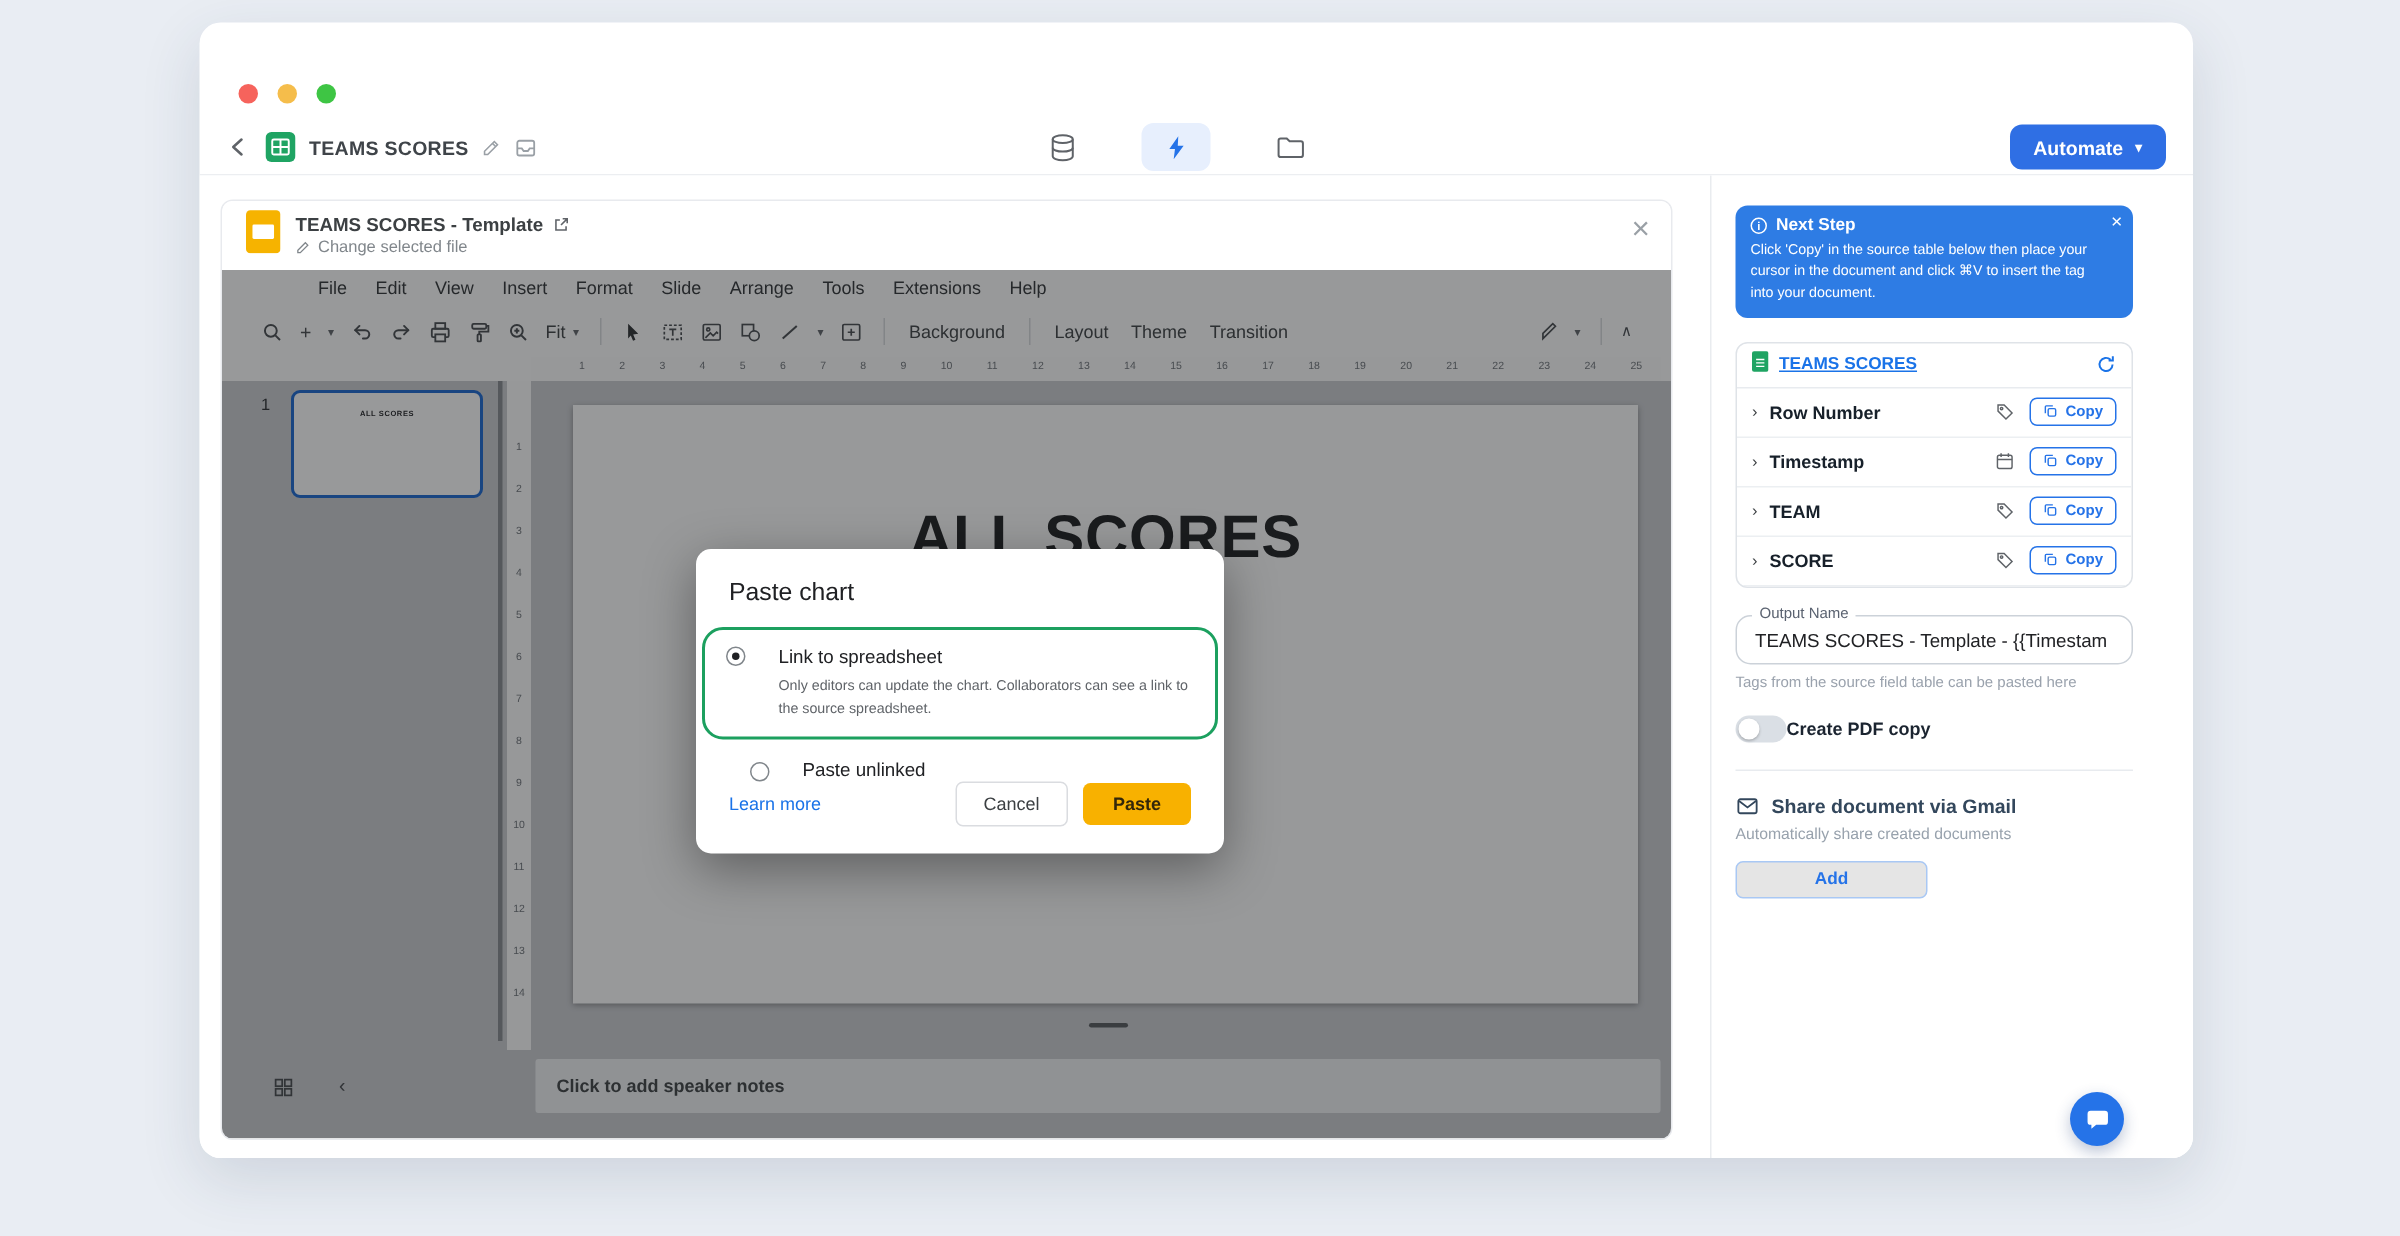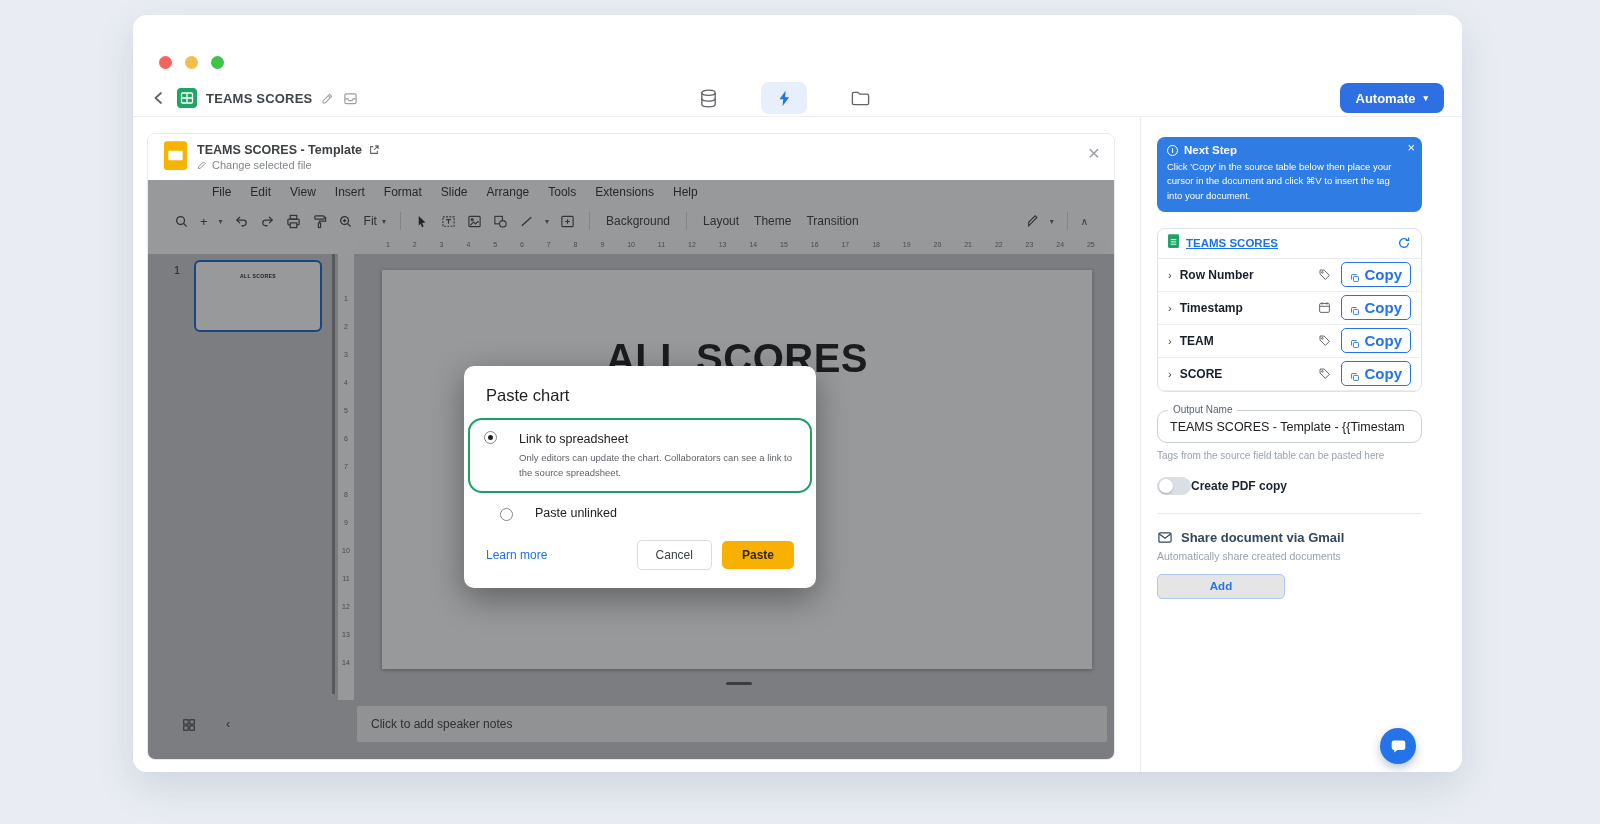--- a/index.html
+++ b/index.html
@@ -54,58 +54,58 @@
   .gbody { position:absolute; top:74px; left:0; right:0; bottom:0; background:#caccd0; }
   .slide-num { position:absolute; left:26px; top:10px; font-size:11px; color:#2a2d30; }
   .thumb { position:absolute; left:46px; top:6px; width:128px; height:72px; background:#fff; border:2px solid #1967d2; border-radius:6px; cursor:pointer; }
   .thumb-title { margin-top:11px; text-align:center; font-size:5px; font-weight:700; letter-spacing:.4px; color:#202124; }
   .strip-scroll { position:absolute; left:184px; top:0; width:3px; height:440px; background:#85898e; }
   .ruler-v { position:absolute; left:190px; top:0; width:16px; height:446px; background:#fdfdfd; padding-top:30px; }
   .rv-num { height:28px; display:flex; align-items:center; justify-content:center; font-size:7px; color:#6d7278; }
   .slide { position:absolute; left:234px; top:16px; width:710px; height:399px; background:#fff; box-shadow:0 1px 4px rgba(0,0,0,.35); }
   .slide-title { margin-top:66px; text-align:center; font-size:40px; font-weight:700; color:#1b1c1e; letter-spacing:.5px; }
   .slide-handle { position:absolute; left:578px; top:428px; width:26px; height:3px; border-radius:2px; background:#55585c; }
-  .notes { position:absolute; left:209px; top:452px; width:750px; height:36px; background:#f1f3f5; display:flex; align-items:center; padding-left:14px; font-size:12px; color:#3c4043; border-radius:2px; }
+  .notes { position:absolute; left:209px; top:452px; width:750px; height:36px; background:#f1f3f5; display:flex; align-items:center; padding-left:14px; font-size:12px; color:#3c4043; border-radius:2px;font-weight:bold; }
   .grid-ic { position:absolute; left:34px; top:464px; color:#44474b; }
   .col-chev { position:absolute; left:78px; top:462px; font-size:13px; color:#44474b; }
   .dim { position:absolute; inset:0; background:rgba(26,28,32,.45); z-index:5; }
   
   .modal { position:absolute; left:316px; top:186px; width:352px; background:#fff; border-radius:10px; z-index:10;
            padding:20px 22px 18px; box-shadow:0 10px 34px rgba(0,0,0,.38); }
   .modal-title { font-size:16.5px; font-weight:500; color:#202124; }
   .opt-highlight { margin:13px -18px 0; border:2px solid #1ca05f; border-radius:14px; padding:9px 14px 11px; }
   .option { display:flex; align-items:flex-start; gap:22px; cursor:pointer; }
   .radio { width:13px; height:13px; min-width:13px; border:1.5px solid #80868b; border-radius:50%; position:relative; margin-top:2px; background:#fff; }
   .radio.sel::after { content:""; position:absolute; left:2.5px; top:2.5px; width:5px; height:5px; border-radius:50%; background:#202124; }
   .opt-label { font-size:12.5px; color:#202124; }
   .opt-desc { font-size:9.5px; line-height:1.55; color:#5f6368; margin-top:4px; max-width:292px; }
   .option2 { margin-top:13px; padding-left:14px; }
-  .modal-footer { display:flex; align-items:center; margin-top:19px; }
+  .modal-footer { display:flex; align-items:center; }
   .learn-more { font-size:12px; color:#1a73e8; background:none; border:none; cursor:pointer; }
   .spacer { flex:1; }
   .btn-cancel { padding:7px 18px; background:#fff; border:1px solid #dadce0; border-radius:5px; font-size:12px; font-weight:500; color:#3c4043; cursor:pointer; margin-right:10px; }
   .btn-paste { padding:7px 20px; background:#f8b100; border:none; border-radius:5px; font-size:12px; font-weight:700; color:#33270a; cursor:pointer; }
   
   .next-step { position:relative; background:#2e7ce4; border-radius:8px; padding:7px 22px 9px 10px; color:#fff; }
   .ns-head { display:flex; align-items:center; gap:6px; font-size:11.5px; font-weight:700; }
   .info-ic { width:11px; height:11px; border:1.1px solid #fff; border-radius:50%; font-size:7.5px; font-weight:700; display:flex; align-items:center; justify-content:center; }
   .ns-x { position:absolute; top:4px; right:7px; color:#fff; background:none; border:none; font-size:13px; cursor:pointer; line-height:1; }
   .ns-body { margin-top:4px; font-size:9.5px; font-weight:500; line-height:1.5; }
   .source-card { margin-top:16px; border:1px solid #dfe3e8; border-radius:8px; overflow:hidden; background:#fff; }
   .src-head { height:30px; display:flex; align-items:center; gap:7px; padding:0 10px; border-bottom:1px solid #e8ebef; }
   .src-name { font-size:11.5px; font-weight:700; color:#1a73e8; text-decoration:underline; cursor:pointer; }
   .sync { margin-left:auto; color:#1a73e8; background:none; border:none; cursor:pointer; display:flex; }
   .field-row { height:33px; display:flex; align-items:center; padding:0 10px; border-bottom:1px solid #eceff2; }
   .chev { font-size:11px; color:#3c4043; cursor:pointer; }
   .f-label { margin-left:8px; font-size:12px; font-weight:700; color:#17202a; }
   .type-icon { display:none; color:#5f6368; margin-right:10px; }
   .field-row[data-icon="tag"] .type-icon.tag { display:inline-flex; }
   .field-row[data-icon="calendar"] .type-icon.calendar { display:inline-flex; }
-  .copy-btn { display:flex; align-items:flex-end; gap:5px; border:1.5px solid #2573e8; color:#2573e8; background:#fff;
-              border-radius:5px; padding:3px 8px; font-size:15px; font-weight:700; cursor:pointer; }
+  .copy-btn { display:flex; align-items:flex-start; gap:5px; border:1.5px solid #2573e8; color:#2573e8; background:#fff;
+              border-radius:5px; padding:3px 8px; font-size:10px; font-weight:700; cursor:pointer; }
   .src-foot { height:31px; display:flex; align-items:center; padding:0 10px; }
   .add-ai { display:flex; align-items:center; gap:6px; color:#2f80ed; font-size:11.5px; font-weight:600; background:none; border:none; cursor:pointer; }
   .ai-badge { margin-left:auto; display:flex; align-items:center; gap:4px; background:#e7e1f9; color:#2c2544;
               border-radius:4px; padding:3px 7px; font-size:10.5px; font-weight:700; }
   .output-field { position:relative; margin-top:18px; border:1px solid #ccd2d9; border-radius:10px; padding:9px 12px 8px; }
   .of-legend { position:absolute; top:-7px; left:10px; background:#fff; padding:0 5px; font-size:10px; color:#5a6270; }
   .of-value { font-size:12.5px; color:#202124; white-space:nowrap; overflow:hidden; }
   .tags-helper { margin-top:7px; font-size:10px; color:#9aa2ad; }
   .pdf-row { margin-top:16px; display:flex; align-items:center; }
   .toggle { width:34px; height:18px; background:#dadfe5; border-radius:9px; position:relative; border:none; cursor:pointer; }

